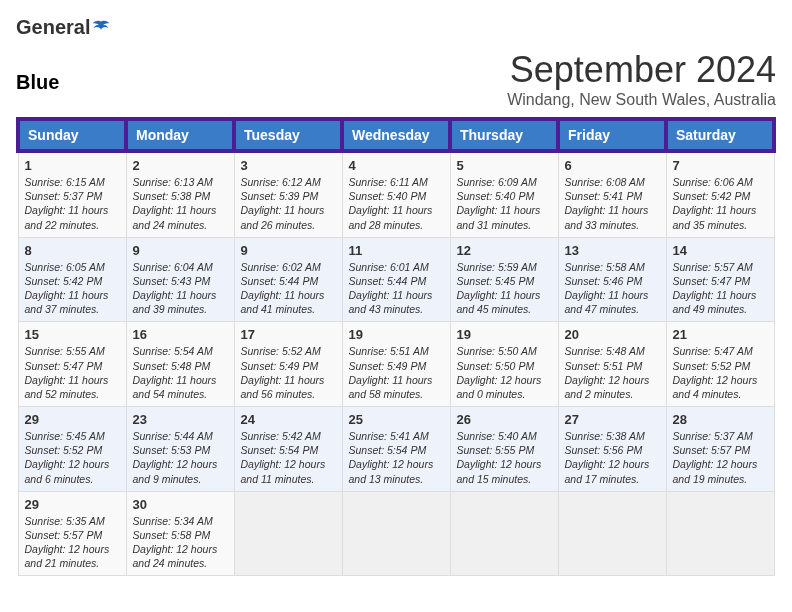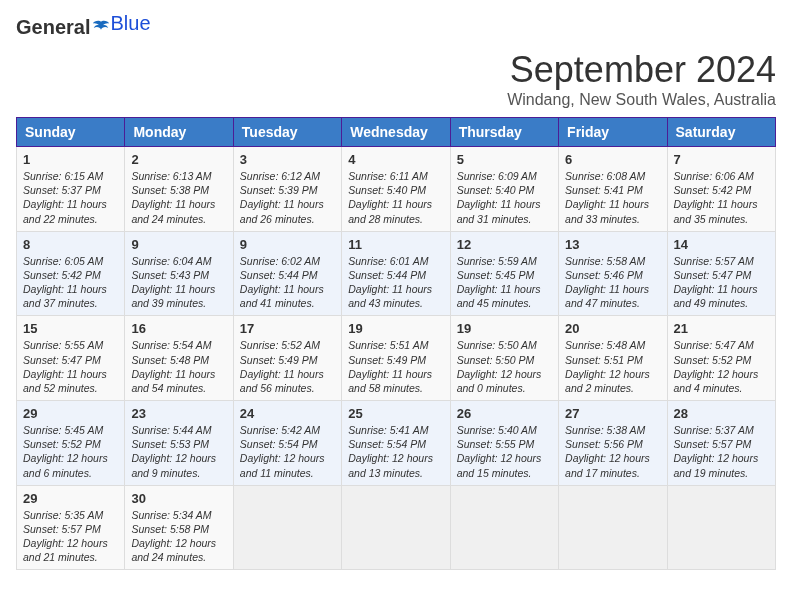--- a/index.html
+++ b/index.html
@@ -11,36 +11,37 @@
       padding: 16px;
     }
     .header {
       display: flex;
       justify-content: space-between;
       align-items: flex-start;
       margin-bottom: 8px;
     }
     .logo {
       display: flex;
-      flex-direction: row;
+      flex-direction: column;
       align-items: flex-start;
+      gap: 36px;
     }
     .logo-text {
       display: flex;
       align-items: center;
     }
     .logo-general {
       font-size: 20px;
       font-weight: bold;
       color: #333;
     }
     .logo-blue {
       font-size: 20px;
-      font-weight: normal;
-      color: #1d4ed8;
+      font-weight: bold;
+      color: #000000;
     }
     .logo-icon {
       width: 18px;
       height: 18px;
       margin-left: 2px;
     }
     .title-section {
       text-align: right;
       margin-top: 33px;
     }
@@ -58,21 +59,21 @@
       border-collapse: collapse;
       border: 1px solid #ccc;
     }
     .calendar th {
       background-color: #3a7cc7;
       color: white;
       text-align: left;
       padding: 6px 8px;
       font-size: 14px;
       font-weight: bold;
-      border: 1px solid #4c1d95;
+      border: 4px solid #4c1d95;
       margin-left: 40px;
     }
     .calendar td {
       vertical-align: top;
       padding: 5px 6px;
       border: 1px solid #ddd;
       width: 108px;
       min-height: 80px;
       font-size: 10.5px;
       color: #333;

